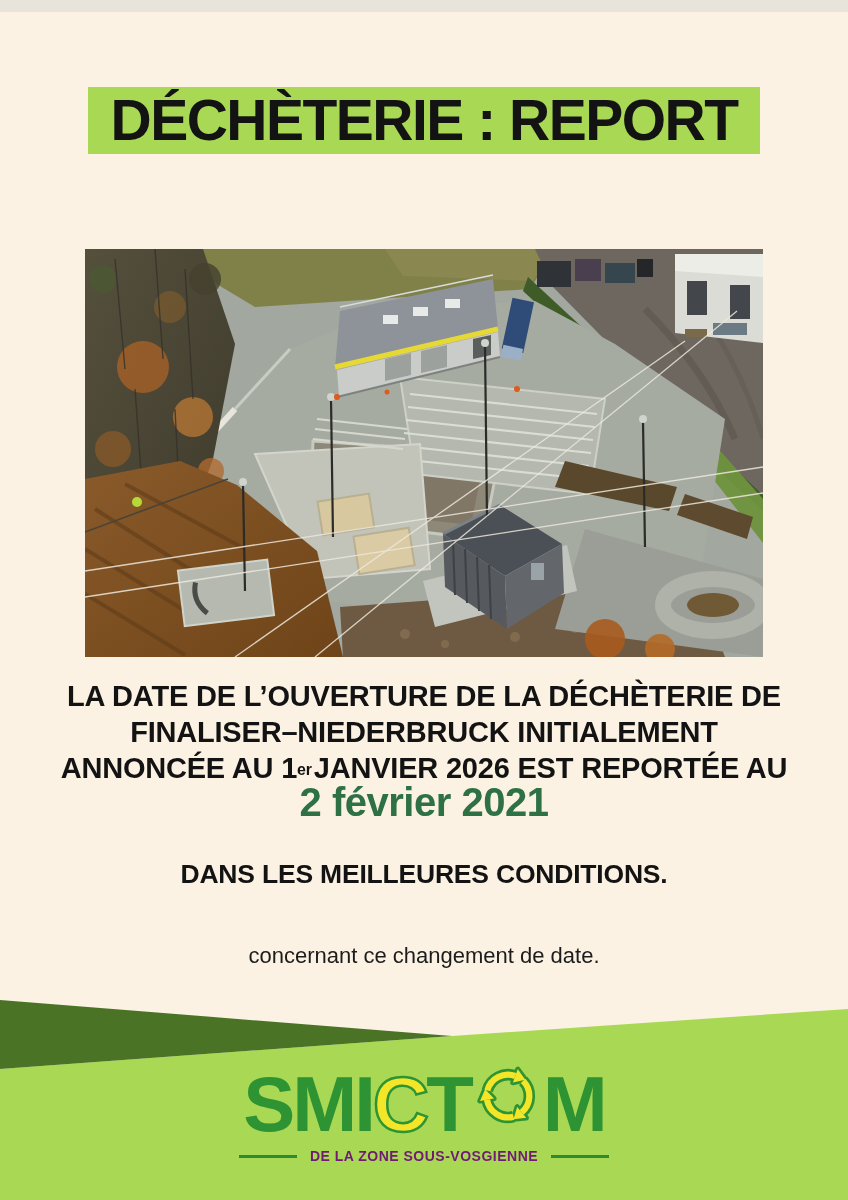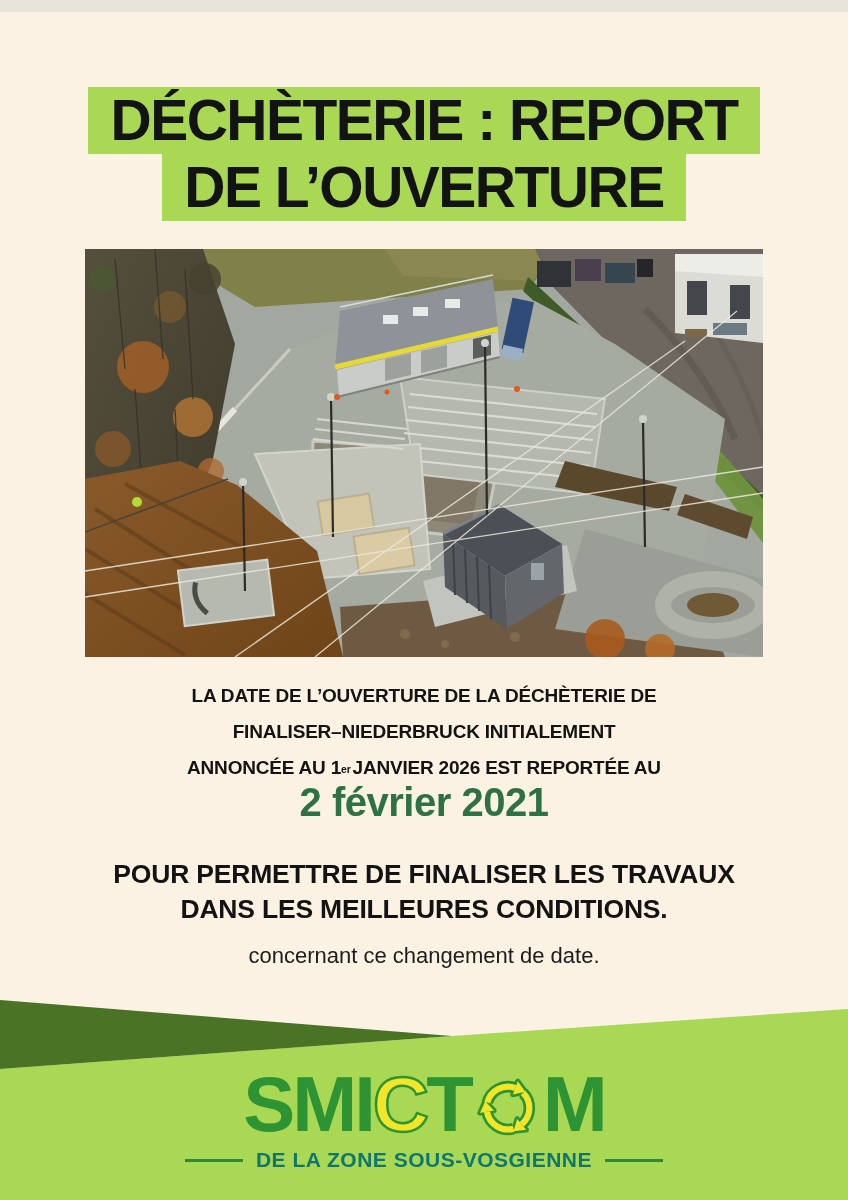--- a/index.html
+++ b/index.html
@@ -29,67 +29,64 @@
   }
   
   .photo {
     position:absolute; left:85px; top:237px;
     width:678px; height:408px;
     overflow:hidden;
   }
   .photo svg { display:block; width:100%; height:100%; }
   
   .center-block { position:absolute; left:0; right:0; text-align:center; }
-  .p1 { top:666px; font-size:19px; font-weight:bold; line-height:36px; letter-spacing:-0.2px; }
+  .p1 { top:666px; font-size:29px; font-weight:bold; line-height:36px; letter-spacing:-0.2px; }
   .p1 .sup { font-size:0.55em; vertical-align:top; position:relative; top:2px; margin-right:2px; }
   .new-date { top:768px; font-size:40px; font-weight:bold; color:#2D7144; letter-spacing:-0.5px; }
   .p2 { top:845px; font-size:26.5px; font-weight:bold; line-height:35px; letter-spacing:-0.2px; }
   .p3 { top:928px; font-size:22px; font-weight:normal; line-height:31px; color:#1c1c1c; }
   
   .wedge { position:absolute; left:0; width:848px; }
   .wedge-light {
     top:985px; height:215px; background:#A9D855;
     clip-path:polygon(0 72px, 452px 39px, 848px 12px, 848px 215px, 0 215px);
   }
   .wedge-dark {
     top:985px; height:75px; background:#4A7326;
     clip-path:polygon(0 3px, 452px 39px, 0 72px);
   }
   
   .logo { position:absolute; left:0; right:0; top:1052px; text-align:center; }
   .logo-word {
-    display:inline-flex; align-items:flex-end; justify-content:center;
+    display:inline-flex; align-items:flex-start; justify-content:center;
     font-size:78px; font-weight:bold; letter-spacing:-3px;
     line-height:80px; color:#2E9433; white-space:nowrap;
   }
   .logo-word .yellow {
     color:#F3E527;
     -webkit-text-stroke:2.5px #2E9433;
   }
   .logo-word .recycle { width:64px; height:64px; margin:0 3px 4px 5px; }
   .tagline-row {
     margin-top:4px;
     display:flex; align-items:center; justify-content:center; gap:13px;
   }
   .tagline-rule { width:58px; height:3px; background:#2E8A33; }
   .tagline-text {
-    font-size:21px; font-weight:bold; letter-spacing:0.5px; color:#0f766e;
+    font-size:14px; font-weight:bold; letter-spacing:0.5px; color:#701a75;
     white-space:nowrap;
   }
 </style>
 </head>
 <body>
 
 <div class="poster">
 
   <div class="title-line l1">
     <span class="hl">DÉCHÈTERIE : REPORT</span>
-  </div>
-  <div class="title-line l2">
-    <span class="hl">DE L’OUVERTURE</span>
   </div>
 
   <div class="photo">
     <svg viewBox="0 0 678 408" preserveAspectRatio="none">
       <defs>
         <linearGradient id="fg" x1="0" y1="0" x2="1" y2="1">
           <stop offset="0" stop-color="#55503C"></stop>
           <stop offset="1" stop-color="#3E3A2C"></stop>
         </linearGradient>
         <linearGradient id="dirtg" x1="0" y1="0" x2="1" y2="1">
@@ -268,21 +265,20 @@
 
   <div class="center-block p1">
     <div>LA DATE DE L’OUVERTURE DE LA DÉCHÈTERIE DE</div>
     <div>FINALISER–NIEDERBRUCK INITIALEMENT</div>
     <div><span>ANNONCÉE AU 1</span><span class="sup">er</span><span>JANVIER 2026 EST REPORTÉE AU</span></div>
   </div>
 
   <div class="center-block new-date">2 février 2021</div>
 
   <div class="center-block p2">
-    <div>POUR PERMETTRE DE FINALISER LES TRAVAUX</div>
     <div>DANS LES MEILLEURES CONDITIONS.</div>
   </div>
 
   <div class="center-block p3">
     <div>concernant ce changement de date.</div>
   </div>
 
   <div class="wedge wedge-light"></div>
   <div class="wedge wedge-dark"></div>
 

